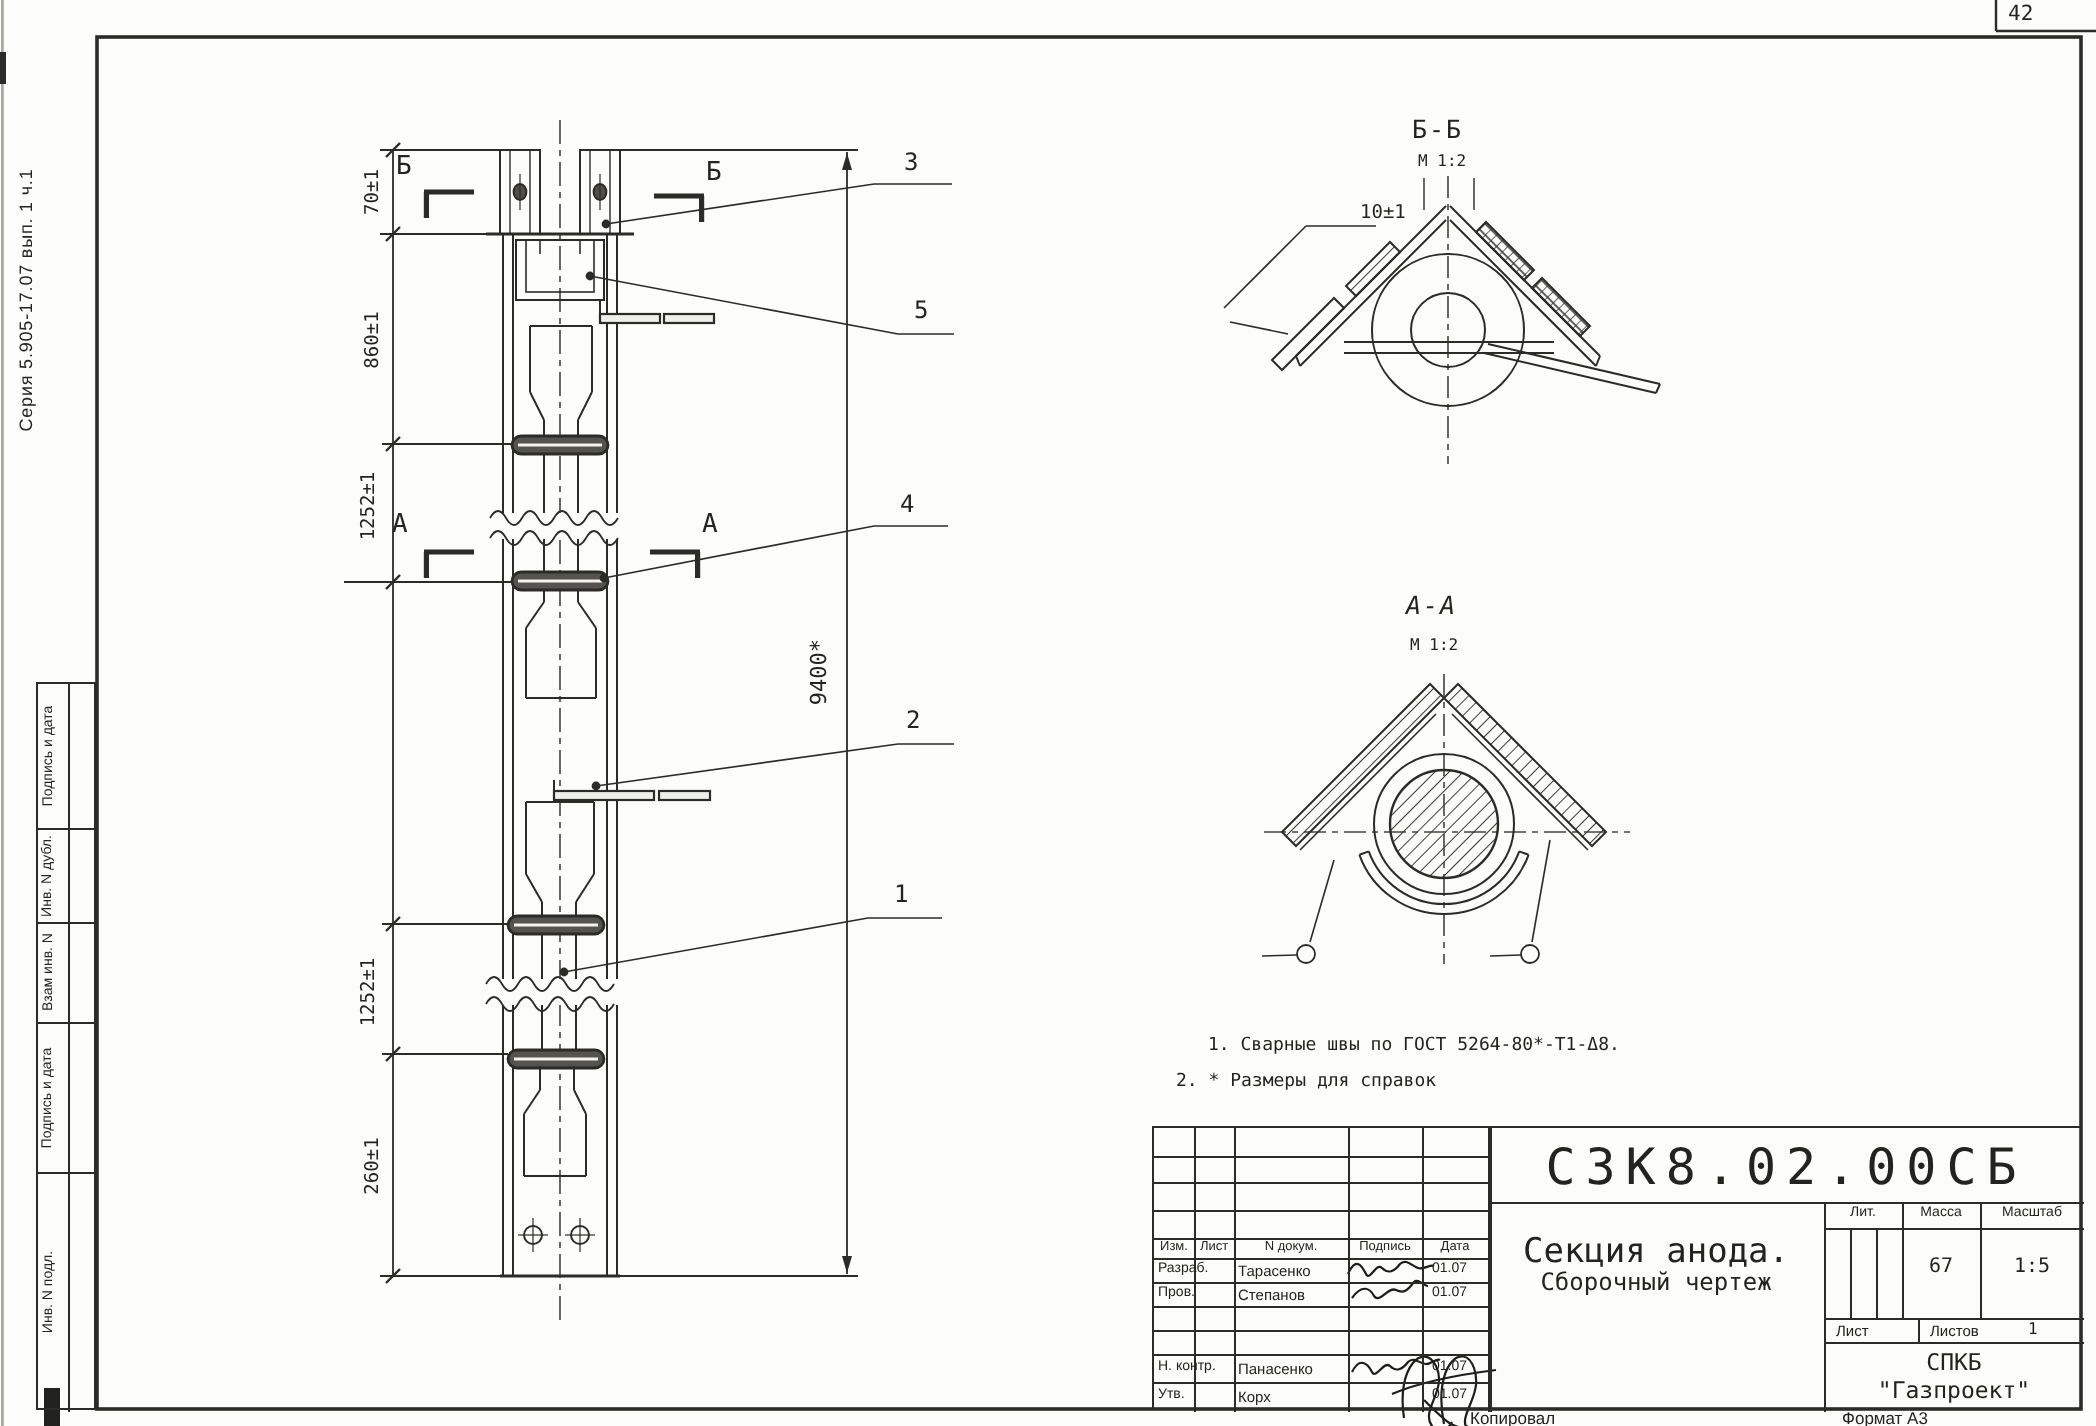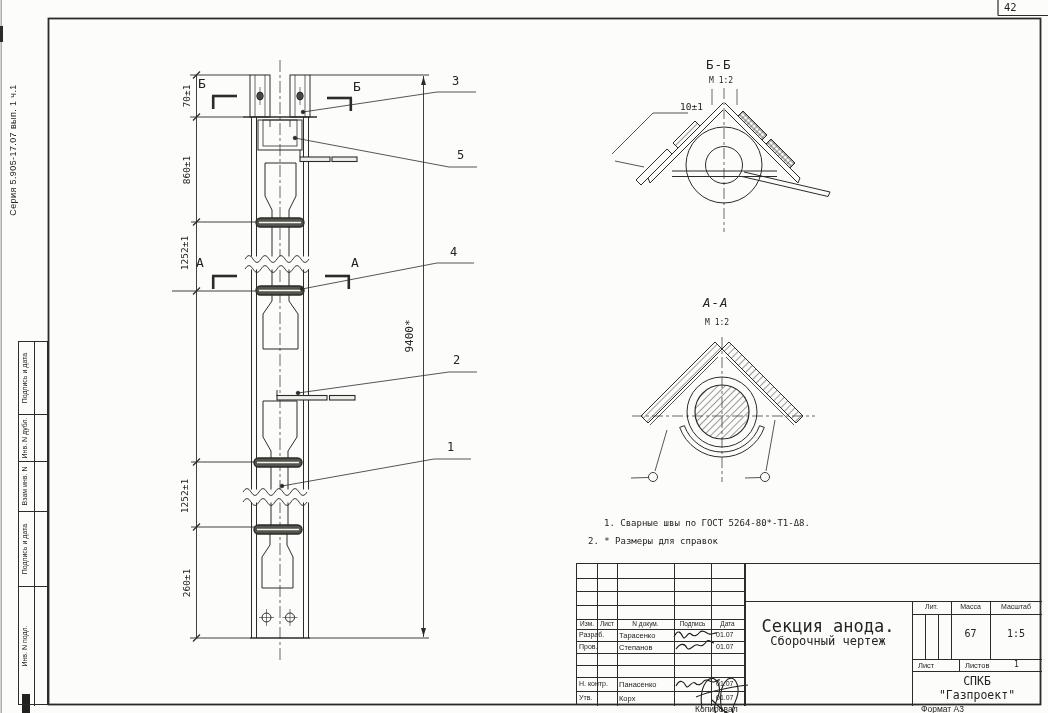--- a/index.html
+++ b/index.html
@@ -336,34 +336,35 @@
     <div class="t" style="left:2px;top:79px;font-size:7px;">Пров.</div>
     <div class="t" style="left:42px;top:78.5px;font-size:7.5px;">Степанов</div>
     <div class="t" style="left:139px;top:79px;font-size:7px;">01.07</div>
     <div class="t" style="left:2px;top:116px;font-size:7px;">Н. контр.</div>
     <div class="t" style="left:42px;top:115.5px;font-size:7.5px;">Панасенко</div>
     <div class="t" style="left:139px;top:116px;font-size:7px;">01.07</div>
     <div class="t" style="left:2px;top:130px;font-size:7px;">Утв.</div>
     <div class="t" style="left:42px;top:129.5px;font-size:7.5px;">Корх</div>
     <div class="t" style="left:139px;top:130px;font-size:7px;">01.07</div>
 
+    <div class="t ctr draft" style="left:167px;top:5px;width:298px;font-size:25px;letter-spacing:5px;">СЗК8.02.00СБ</div>
 
     <div class="t ctr draft" style="left:167px;top:52px;width:168px;font-size:17px;">Секция анода.</div>
     <div class="t ctr draft" style="left:167px;top:70px;width:168px;font-size:12px;">Сборочный чертеж</div>
 
     <div class="t ctr" style="left:335px;top:39px;width:39px;font-size:7px;">Лит.</div>
     <div class="t ctr" style="left:374px;top:39px;width:39px;font-size:7px;">Масса</div>
     <div class="t ctr" style="left:413px;top:39px;width:52px;font-size:7px;">Масштаб</div>
     <div class="t ctr draft" style="left:374px;top:64px;width:39px;font-size:10px;">67</div>
     <div class="t ctr draft" style="left:413px;top:64px;width:52px;font-size:10px;">1:5</div>
 
     <div class="t" style="left:341px;top:96.5px;font-size:7.5px;">Лист</div>
     <div class="t" style="left:388px;top:96.5px;font-size:7.5px;">Листов</div>
     <div class="t draft" style="left:437px;top:96px;font-size:8px;">1</div>
 
     <div class="t ctr draft" style="left:335px;top:110px;width:130px;font-size:11.5px;">СПКБ</div>
     <div class="t ctr draft" style="left:335px;top:124px;width:130px;font-size:11.5px;">"Газпроект"</div>
   </div>
 
-  <div class="t" style="left:695px;top:704px;font-size:8.5px;">Копировал</div>
+  <div class="t" style="left:735px;top:704px;font-size:8.5px;">Копировал</div>
   <div class="t" style="left:921px;top:704px;font-size:8.5px;">Формат А3</div>
 
 </div>
 
 </body></html>

